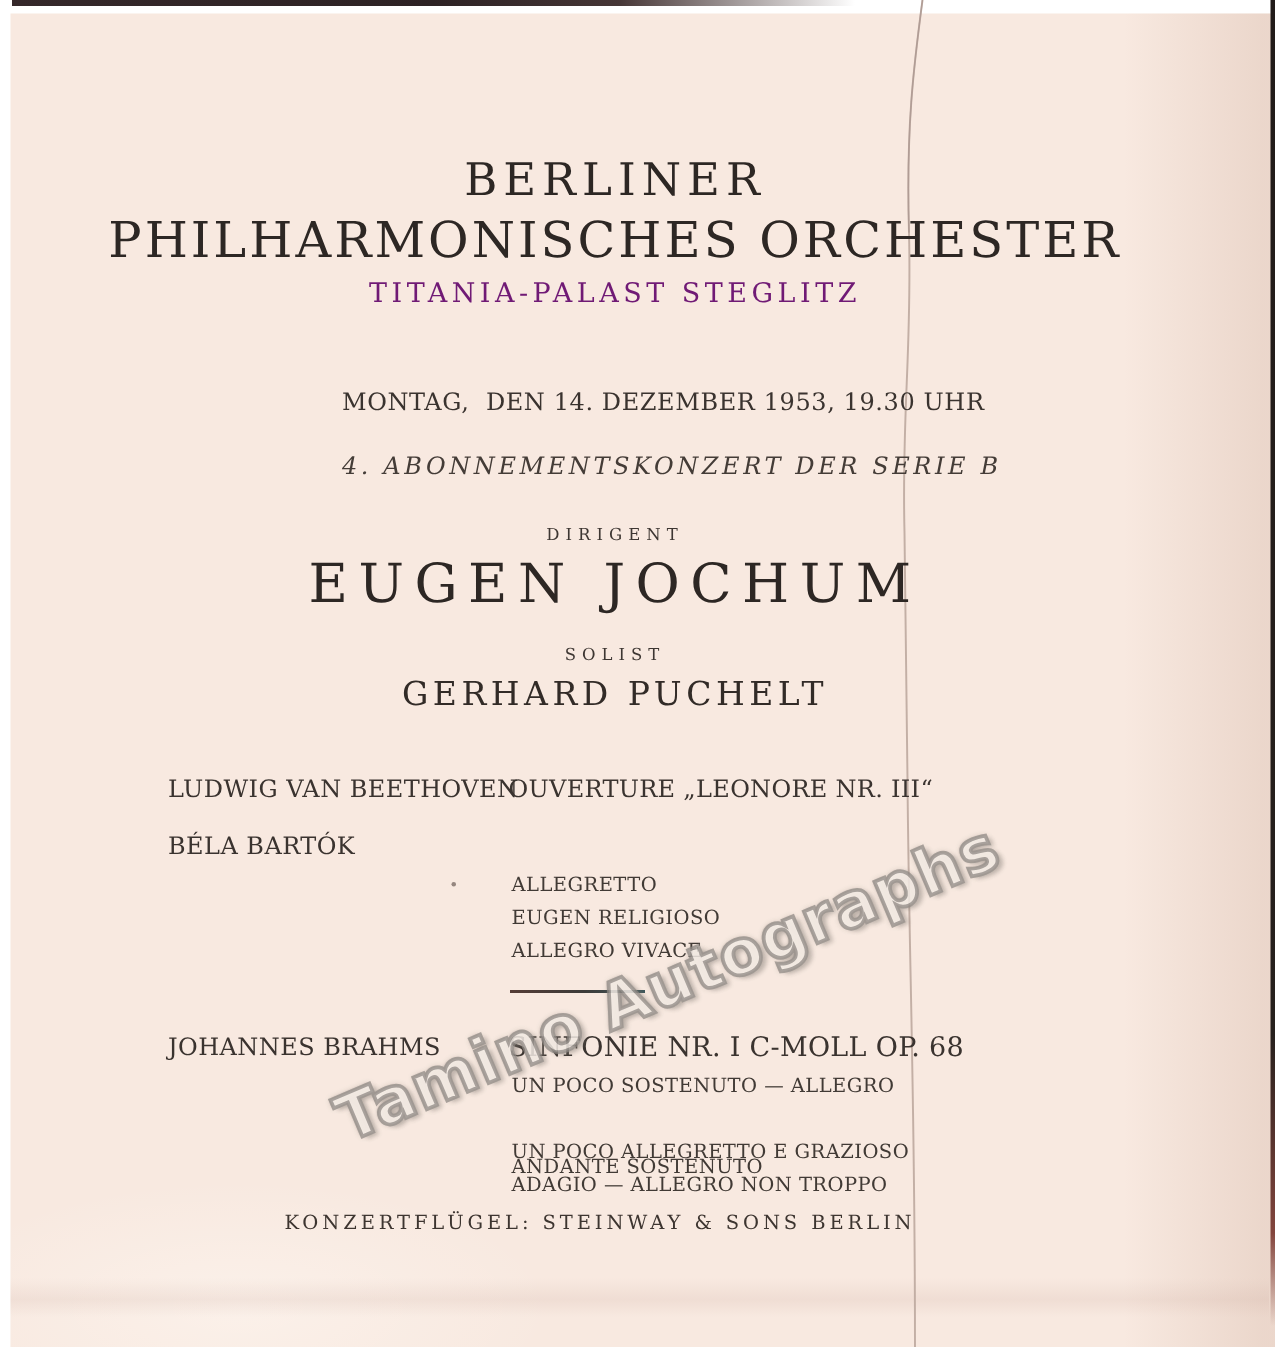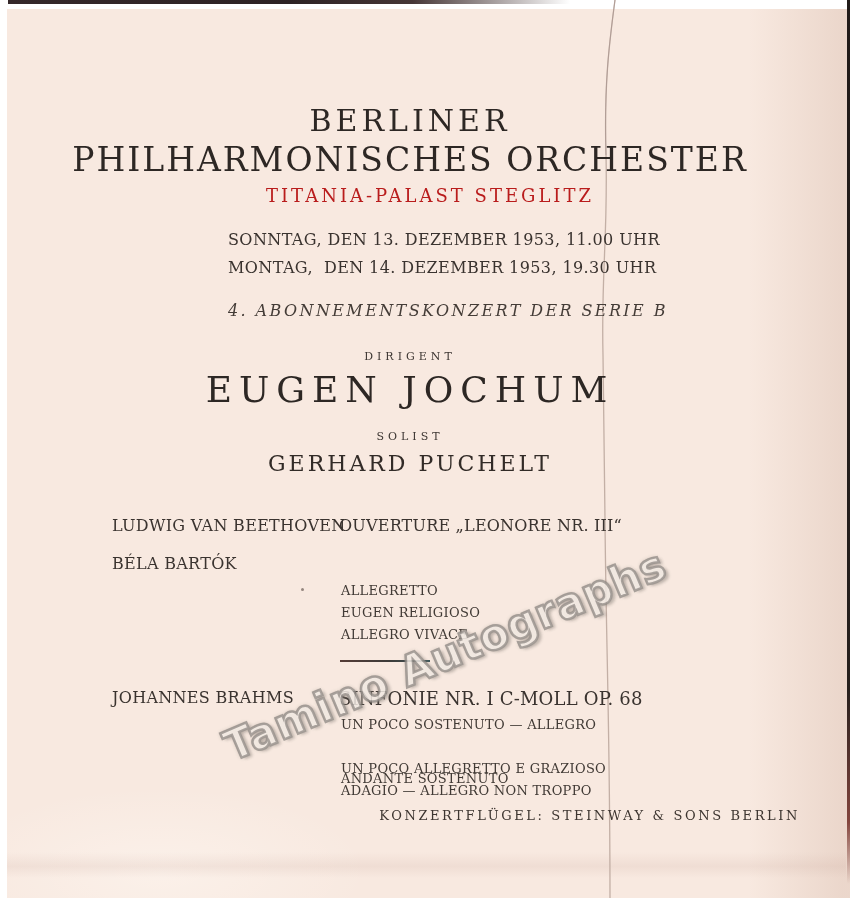--- a/index.html
+++ b/index.html
@@ -25,42 +25,42 @@
   }
   .right-strip{
     position:absolute;right:0;top:0;width:3px;height:884px;
     background:linear-gradient(180deg,#211b19 0%,#26201d 78%,#83453d 93%,rgba(160,95,80,0) 100%);
   }
   .crease-svg{position:absolute;left:0;top:0;pointer-events:none;}
   .txt{position:absolute;color:#3a332f;white-space:pre;}
   .center{left:0;width:820px;text-align:center;}
   .title1{top:103px;font-size:30px;letter-spacing:4px;color:#2d2724;}
   .title2{top:140px;font-size:33px;letter-spacing:2px;color:#2d2724;}
-  .venue{top:185px;font-size:18px;letter-spacing:3px;color:#b91c1c;padding-left:20px;}
+  .venue{top:185px;font-size:18px;letter-spacing:3px;color:#701a75;}
   .date1{left:228px;top:230px;font-size:16px;letter-spacing:0.4px;}
   .date2{left:228px;top:258px;font-size:16px;letter-spacing:0.4px;}
   .series{left:228px;top:301px;font-size:16px;font-style:italic;letter-spacing:2.4px;color:#443c37;}
   .dirigent-label{top:350px;font-size:11px;letter-spacing:4px;color:#3d3632;}
   .dirigent-name{top:369px;font-size:36px;letter-spacing:7px;color:#2d2724;}
   .solist-label{top:430px;font-size:11px;letter-spacing:4px;color:#3d3632;}
   .solist-name{top:451px;font-size:22px;letter-spacing:3px;color:#322b27;}
   .composer{left:112px;font-size:16px;letter-spacing:0.3px;}
   .work{left:339px;font-size:16px;letter-spacing:0.2px;}
   .work-large{left:339px;font-size:18px;letter-spacing:0.2px;}
   .movement{left:341px;font-size:13px;letter-spacing:0.3px;color:#413a35;}
   .row-beethoven{top:516px;}
   .row-bartok{top:554px;text-align:center;}
   .mv-b0{top:583px;}.mv-b1{top:605px;}.mv-b2{top:627px;}
   .divider{
     position:absolute;left:340px;top:660px;width:90px;height:2px;
     background:linear-gradient(90deg,#553c36 0%,#3c3b39 55%,#3f585c 100%);
   }
   .row-brahms{top:688px;}
   .mv-j0{top:717px;}.mv-j1{top:739px;margin-top:32px;}.mv-j2{top:761px;}.mv-j3{top:783px;}
-  .footer{top:808px;left:0;width:800px;text-align:right;font-size:13px;letter-spacing:2.6px;color:#3d3530;}
+  .footer{top:808px;left:0;width:800px;text-align:center;font-size:13px;letter-spacing:2.6px;color:#3d3530;}
   .stray-dot{
     position:absolute;left:301px;top:588px;width:3px;height:3px;border-radius:50%;
     background:rgba(95,82,75,0.65);
   }
   .watermark{
     position:absolute;left:205px;top:540px;width:480px;height:230px;
     display:flex;align-items:center;justify-content:center;
     transform:rotate(-23deg);
     pointer-events:none;
   }
@@ -86,21 +86,20 @@
 
   <svg class="crease-svg" width="850" height="898">
     <path d="M615,0 C609,45 604,85 606,155 C608,235 601,275 603,355 L605,520 C606,640 610,730 610,898" fill="none" stroke="#bca99e" stroke-width="1.3" opacity="0.9"></path>
     <path d="M615,0 C609,45 604,85 606,155" fill="none" stroke="#a3908a" stroke-width="1" opacity="0.6"></path>
   </svg>
 
   <div class="txt center title1">BERLINER</div>
   <div class="txt center title2">PHILHARMONISCHES ORCHESTER</div>
   <div class="txt center venue">TITANIA-PALAST STEGLITZ</div>
 
-  <div class="txt date1">SONNTAG, DEN 13. DEZEMBER 1953, 11.00 UHR</div>
   <div class="txt date2">MONTAG,  DEN 14. DEZEMBER 1953, 19.30 UHR</div>
   <div class="txt series">4. ABONNEMENTSKONZERT DER SERIE B</div>
 
   <div class="txt center dirigent-label">DIRIGENT</div>
   <div class="txt center dirigent-name">EUGEN JOCHUM</div>
   <div class="txt center solist-label">SOLIST</div>
   <div class="txt center solist-name">GERHARD PUCHELT</div>
 
   <div class="txt composer row-beethoven">LUDWIG VAN BEETHOVEN</div>
   <div class="txt work row-beethoven">OUVERTURE „LEONORE NR. III“</div>

